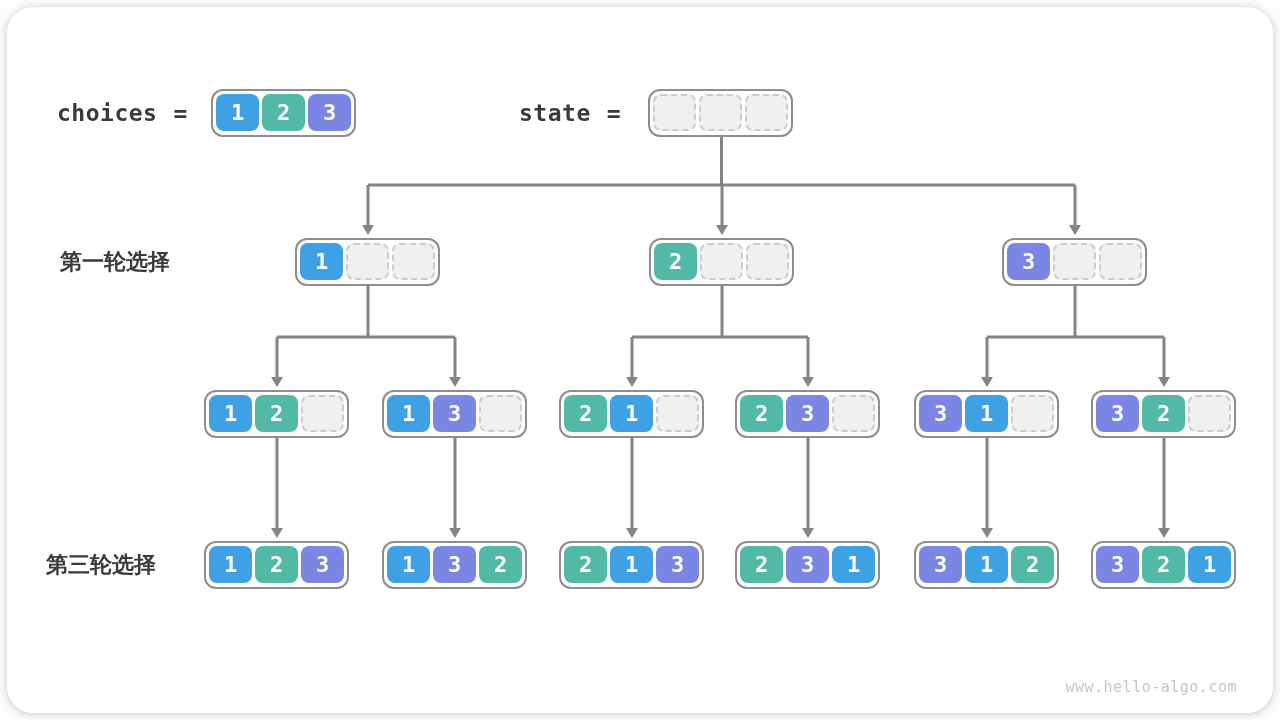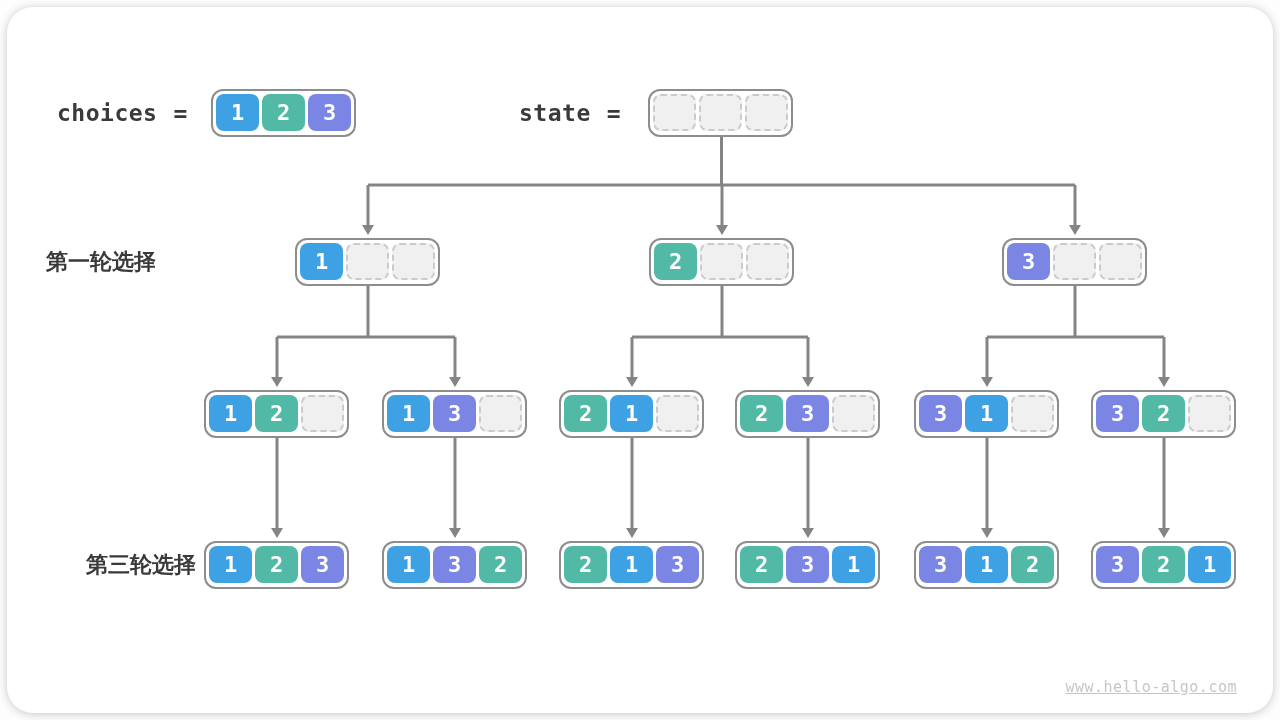--- a/index.html
+++ b/index.html
@@ -36,21 +36,20 @@
   .hdr-label .eq { margin-left:16px; }
   .row-label {
     position:absolute; z-index:3; left:46px; height:48px;
     display:flex; align-items:center;
     font:600 22px "Liberation Sans", sans-serif; color:var(--label-text);
   }
   .watermark {
     position:absolute; z-index:3; right:43px; bottom:24px;
     font:400 15px "DejaVu Sans Mono", monospace; color:var(--watermark-text);
     letter-spacing:0.5px;
-    text-decoration:underline;
   }
 </style>
 </head>
 <body>
 
 <div class="stage" id="stage">
   <div class="card"></div>
   <svg class="connectors" id="conn" width="1280" height="720">
       <line x1="721.5" y1="136" x2="721.5" y2="185" stroke="#848484" stroke-width="3"></line>
       <line x1="368" y1="185" x2="1075" y2="185" stroke="#848484" stroke-width="3"></line>
@@ -95,22 +94,22 @@
   <div class="hdr-label" style="left:57px; top:89px;">
     <span>choices</span>
     <span class="eq">=</span>
   </div>
 
   <div class="hdr-label" style="left:519px; top:89px;">
     <span>state</span>
     <span class="eq">=</span>
   </div>
 
-  <div class="row-label" style="top:238px;">第一轮选择</div>
-  <div class="row-label" style="top:541px;margin-left:40px;">第三轮选择</div>
+  <div class="row-label" style="top:238px;margin-left:14px;">第一轮选择</div>
+  <div class="row-label" style="top:541px;">第三轮选择</div>
 
   <div class="watermark">www.hello-algo.com</div>
 <div class="node" style="left: 211px; top: 89px;">
       <div class="cell filled" style="background: rgb(62, 161, 228);">1</div>
       <div class="cell filled" style="background: rgb(82, 185, 166);">2</div>
       <div class="cell filled" style="background: rgb(123, 133, 228);">3</div>
     </div>
     <div class="node" style="left: 648px; top: 89px;">
       <div class="cell empty"></div>
       <div class="cell empty"></div>

